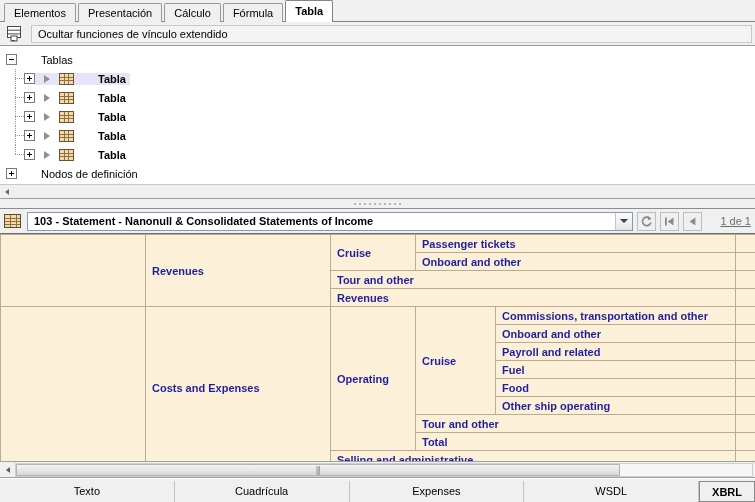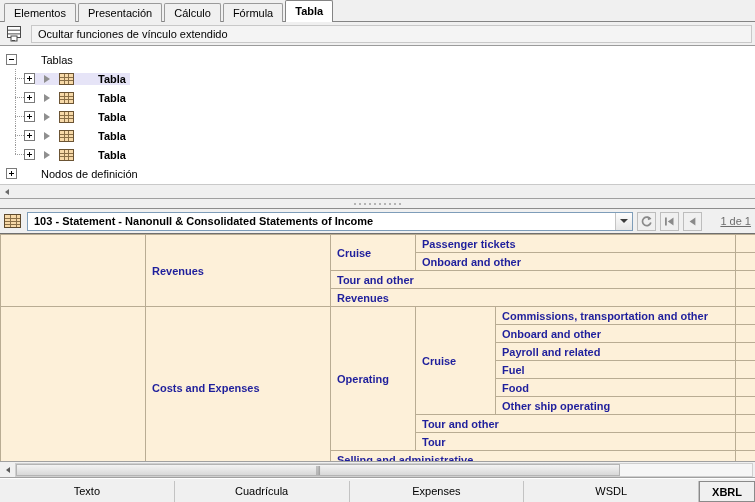--- a/index.html
+++ b/index.html
@@ -427,21 +427,21 @@
         </tr>
         <tr>
           <td>Other ship operating</td>
           <td class="empty"></td>
         </tr>
         <tr>
           <td colspan="2">Tour and other</td>
           <td class="empty"></td>
         </tr>
         <tr>
-          <td colspan="2">Tour</td>
+          <td colspan="2">Total</td>
           <td class="empty"></td>
         </tr>
         <tr>
           <td colspan="3">Selling and administrative</td>
           <td class="empty"></td>
         </tr>
       </tbody>
     </table>
   </div>
 

